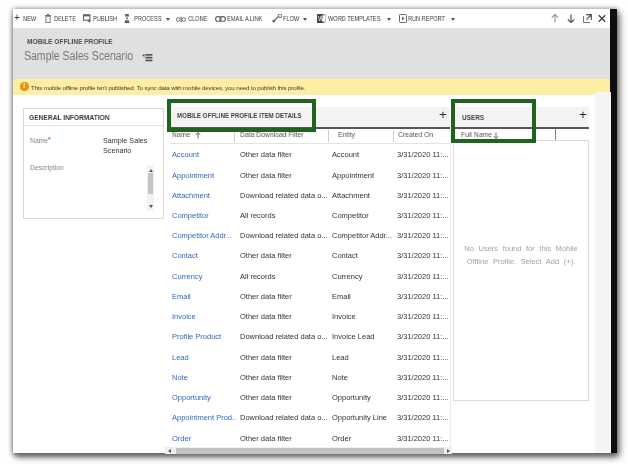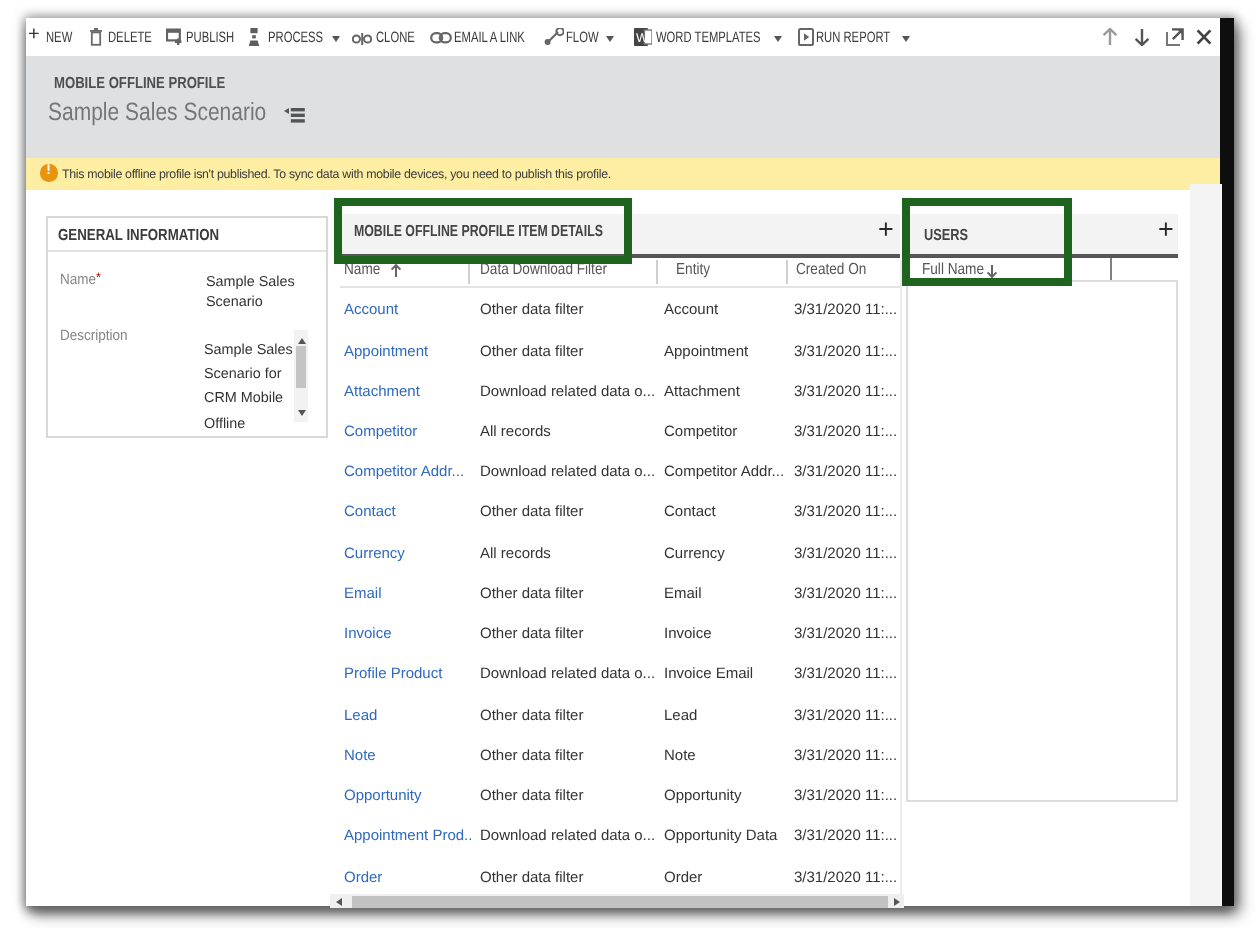--- a/index.html
+++ b/index.html
@@ -135,21 +135,20 @@
   <div class="abs" style="left:23px;top:108px;width:141px;height:17px;background:#f7f7f7;"></div>
   <div class="abs" style="left:170px;top:107px;width:280px;height:20px;background:#f3f3f3;"></div>
   <div class="abs" style="left:453px;top:107px;width:136px;height:19.5px;background:#f3f3f3;"></div>
 
   <div class="abs lp"></div>
   <div class="abs lptitle">GENERAL INFORMATION</div>
   <div class="abs lpsep"></div>
   <div class="abs flabel" style="left:30px;top:136px;">Name<span style="color:#c00;font-size:7px;vertical-align:1px;">*</span></div>
   <div class="abs fval" style="left:103px;top:136px;width:52px;line-height:9.8px;font-size:7.2px;">Sample Sales Scenario</div>
   <div class="abs flabel" style="left:30px;top:164px;">Description</div>
-  <div class="abs fval" style="left:102px;top:169px;width:46px;line-height:12.2px;font-size:7.2px;">Sample Sales Scenario for CRM Mobile Offline</div>
 
   <div class="abs" style="left:147px;top:165px;width:7px;height:46px;background:#f2f2f2;"></div>
   <div class="abs" style="left:148.5px;top:168.5px;width:0;height:0;border-left:2.2px solid transparent;border-right:2.2px solid transparent;border-bottom:3px solid #555;"></div>
   <div class="abs" style="left:148px;top:173px;width:5px;height:21px;background:#c4c4c4;"></div>
   <div class="abs" style="left:148.5px;top:205px;width:0;height:0;border-left:2.2px solid transparent;border-right:2.2px solid transparent;border-top:3px solid #555;"></div>
 
   <div class="abs ptitle" style="left:177px;top:111.5px;">MOBILE OFFLINE PROFILE ITEM DETAILS</div>
   <div class="abs plus" style="left:438.5px;top:108px;">+</div>
   <div class="abs darkline" style="left:170px;top:127px;width:280px;"></div>
   <div class="abs ghead" style="left:172px;top:130.8px;">Name</div>
@@ -197,37 +196,37 @@
   <div class="abs cell link" style="left:172px;top:291.91px;width:64px;">Email</div>
   <div class="abs cell" style="left:240px;top:291.91px;width:88px;">Other data filter</div>
   <div class="abs cell" style="left:332px;top:291.91px;width:61px;">Email</div>
   <div class="abs cell" style="left:397px;top:291.91px;width:52px;">3/31/2020 11:...</div>
   <div class="abs cell link" style="left:172px;top:312.14px;width:64px;">Invoice</div>
   <div class="abs cell" style="left:240px;top:312.14px;width:88px;">Other data filter</div>
   <div class="abs cell" style="left:332px;top:312.14px;width:61px;">Invoice</div>
   <div class="abs cell" style="left:397px;top:312.14px;width:52px;">3/31/2020 11:...</div>
   <div class="abs cell link" style="left:172px;top:332.37px;width:64px;">Profile Product</div>
   <div class="abs cell" style="left:240px;top:332.37px;width:88px;">Download related data o...</div>
-  <div class="abs cell" style="left:332px;top:332.37px;width:61px;">Invoice Email</div>
+  <div class="abs cell" style="left:332px;top:332.37px;width:61px;">Invoice Lead</div>
   <div class="abs cell" style="left:397px;top:332.37px;width:52px;">3/31/2020 11:...</div>
   <div class="abs cell link" style="left:172px;top:352.6px;width:64px;">Lead</div>
   <div class="abs cell" style="left:240px;top:352.6px;width:88px;">Other data filter</div>
   <div class="abs cell" style="left:332px;top:352.6px;width:61px;">Lead</div>
   <div class="abs cell" style="left:397px;top:352.6px;width:52px;">3/31/2020 11:...</div>
   <div class="abs cell link" style="left:172px;top:372.83px;width:64px;">Note</div>
   <div class="abs cell" style="left:240px;top:372.83px;width:88px;">Other data filter</div>
   <div class="abs cell" style="left:332px;top:372.83px;width:61px;">Note</div>
   <div class="abs cell" style="left:397px;top:372.83px;width:52px;">3/31/2020 11:...</div>
   <div class="abs cell link" style="left:172px;top:393.06px;width:64px;">Opportunity</div>
   <div class="abs cell" style="left:240px;top:393.06px;width:88px;">Other data filter</div>
   <div class="abs cell" style="left:332px;top:393.06px;width:61px;">Opportunity</div>
   <div class="abs cell" style="left:397px;top:393.06px;width:52px;">3/31/2020 11:...</div>
   <div class="abs cell link" style="left:172px;top:413.29px;width:64px;">Appointment Prod...</div>
   <div class="abs cell" style="left:240px;top:413.29px;width:88px;">Download related data o...</div>
-  <div class="abs cell" style="left:332px;top:413.29px;width:61px;">Opportunity Data</div>
+  <div class="abs cell" style="left:332px;top:413.29px;width:61px;">Opportunity Line</div>
   <div class="abs cell" style="left:397px;top:413.29px;width:52px;">3/31/2020 11:...</div>
   <div class="abs cell link" style="left:172px;top:433.52px;width:64px;">Order</div>
   <div class="abs cell" style="left:240px;top:433.52px;width:88px;">Other data filter</div>
   <div class="abs cell" style="left:332px;top:433.52px;width:61px;">Order</div>
   <div class="abs cell" style="left:397px;top:433.52px;width:52px;">3/31/2020 11:...</div>
   </div>
 
   <div class="abs" style="left:165px;top:447px;width:287px;height:6.5px;background:#efefef;"></div>
   <div class="abs" style="left:176px;top:447.5px;width:268px;height:5.5px;background:#c2c2c2;"></div>
   <div class="abs" style="left:167.5px;top:448.5px;width:0;height:0;border-top:2.2px solid transparent;border-bottom:2.2px solid transparent;border-right:3px solid #555;"></div>
@@ -235,16 +234,17 @@
 
   <div class="abs ptitle" style="left:462px;top:113.5px;transform:scaleX(0.8);">USERS</div>
   <div class="abs plus" style="left:578.5px;top:108px;">+</div>
   <div class="abs darkline" style="left:453px;top:126.5px;width:136px;"></div>
   <div class="abs ghead" style="left:461px;top:130.5px;">Full Name</div>
   <svg class="abs" style="left:493px;top:131.5px;" width="6" height="7" viewBox="0 0 6 7">
       <path d="M3 0.5 V6.5 M0.8 4.2 L3 6.5 L5.2 4.2" stroke="#666" stroke-width="1" fill="none"></path>
     </svg>
   <div class="abs gsep" style="left:555px;top:129px;height:12px;background:#808080;"></div>
   <div class="abs" style="left:453px;top:139.5px;width:136px;height:260.5px;border:1px solid #dcdcdc;"></div>
+  <div class="abs msg" style="left:457px;top:243px;width:128px;">No Users found for this Mobile Offline Profile. Select Add (+).</div>
 
   <div class="abs green" style="left:166.5px;top:99px;width:148.5px;height:32.5px;"></div>
   <div class="abs green" style="left:450.5px;top:98.5px;width:84.5px;height:43.5px;"></div>
 </div>
 
 </body></html>

